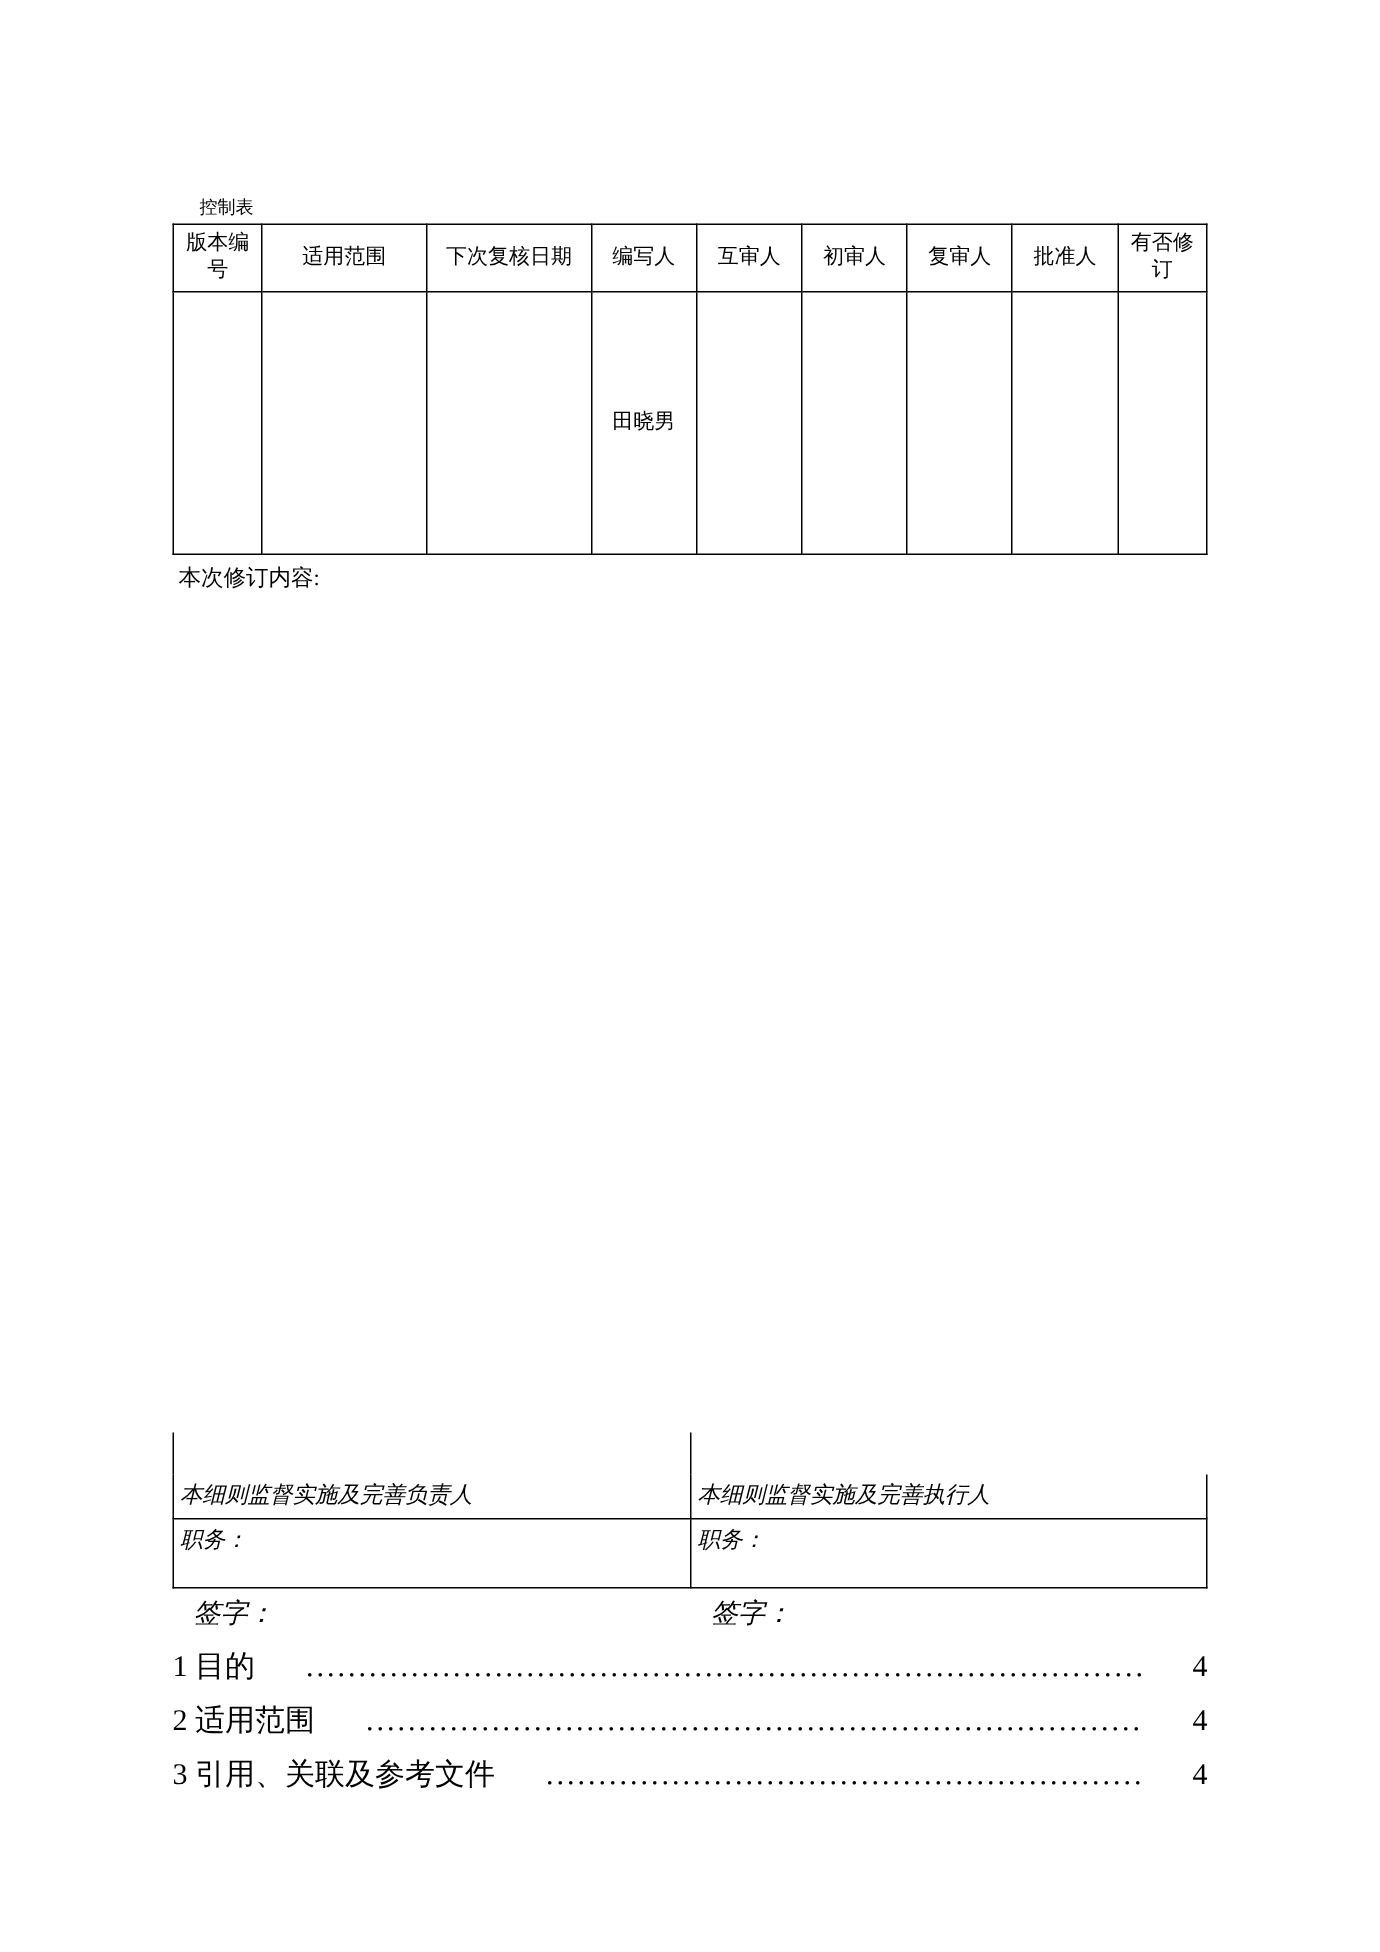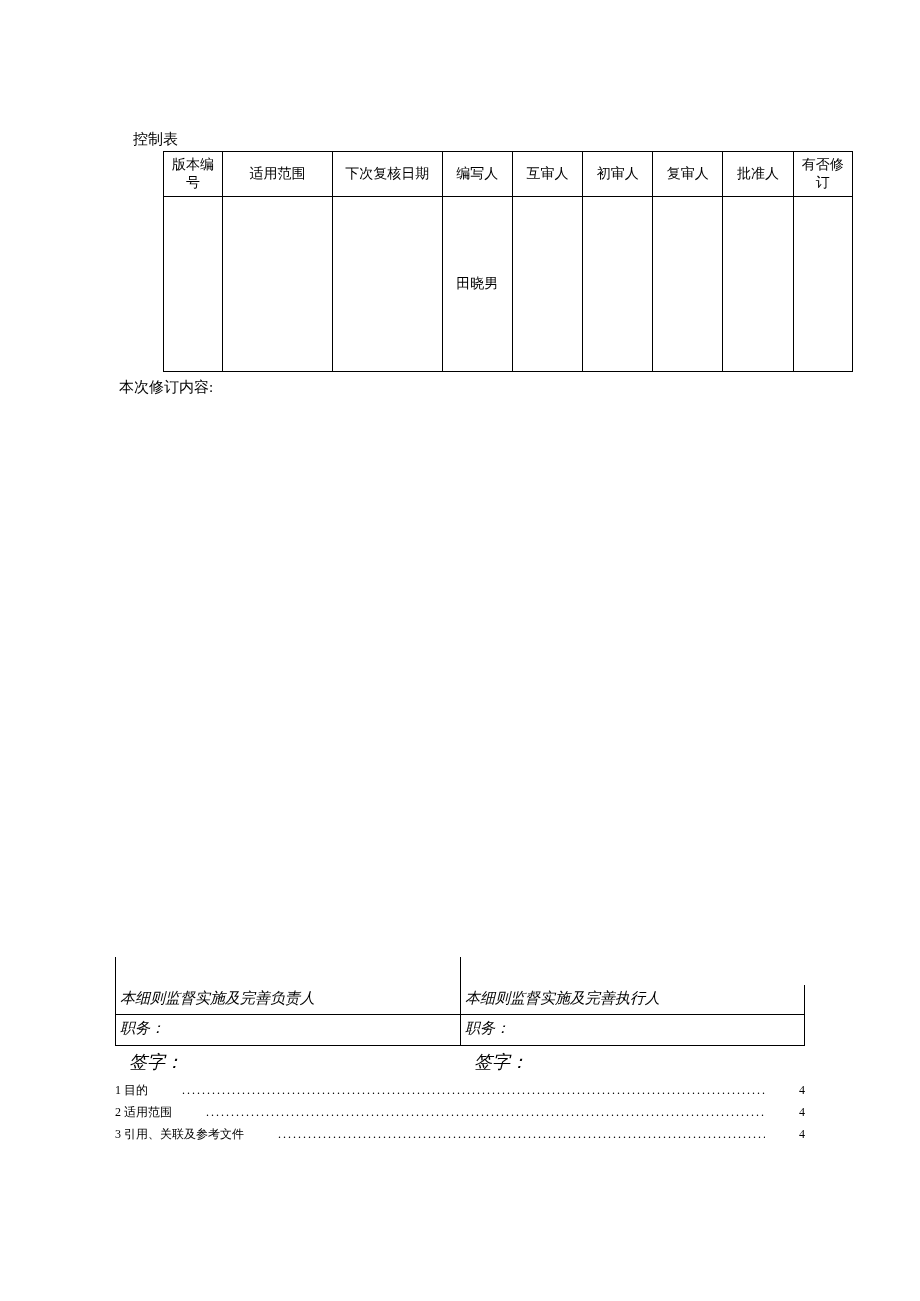--- a/index.html
+++ b/index.html
@@ -8,29 +8,28 @@
       font-family: "SimSun", "宋体", serif;
       width: 920px;
       height: 1301px;
       position: relative;
       color: #000;
     }
     .page {
       padding: 130px 115px 60px 115px;
     }
     .control-label {
-      font-size: 15px;
+      font-size: 12px;
       margin-left: 18px;
       margin-bottom: 2px;
     }
     .control-table {
       border-collapse: collapse;
       width: 100%;
       table-layout: fixed;
-      margin-left: 48px;
     }
     .control-table th, .control-table td {
       border: 1px solid #000;
       font-size: 14px;
       font-weight: normal;
       text-align: center;
       vertical-align: middle;
       padding: 4px 2px;
       line-height: 1.3;
     }
@@ -67,37 +66,37 @@
     .sig-title {
       border-left: 1px solid #000;
       border-bottom: 1px solid #000;
       font-size: 15px;
       padding: 4px 4px 6px 4px;
     }
     .sig-role {
       border-left: 1px solid #000;
       border-bottom: 1px solid #000;
       font-size: 15px;
-      padding: 4px 4px 7px 4px;
+      padding: 4px 4px 22px 4px;
     }
     .sig-col.right .sig-title,
     .sig-col.right .sig-role {
       border-right: 1px solid #000;
     }
     .sig-sign {
       font-size: 18px;
       padding: 4px 4px 4px 14px;
     }
     .toc {
       margin-top: 2px;
     }
     .toc-row {
       display: flex;
       align-items: flex-start;
-      font-size: 12px;
+      font-size: 20px;
       line-height: 1.8;
       white-space: nowrap;
       gap: 30px;
     }
     .toc-label { flex: 0 0 auto; padding-right: 4px; }
     .toc-dots {
       flex: 1 1 auto;
       overflow: hidden;
       letter-spacing: 2px;
     }

